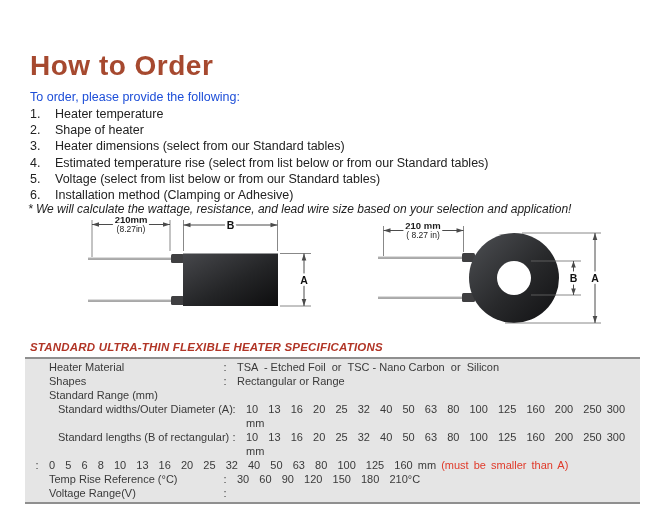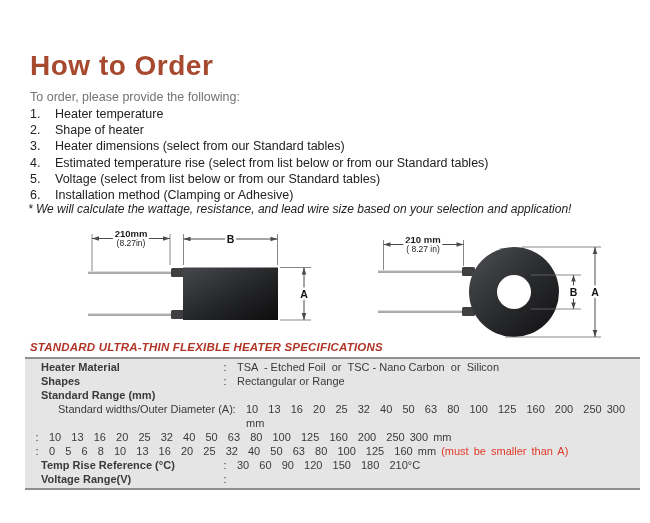--- a/index.html
+++ b/index.html
@@ -9,30 +9,30 @@
     position:relative; width:650px; height:523px; background:#ffffff;
     overflow:hidden;
   }
   .page-title {
     position:absolute; left:30px; top:50px;
     font-size:28px; font-weight:bold; letter-spacing:0.5px;
     color:#a6492f;
   }
   .intro {
     position:absolute; left:30px; top:90px;
-    font-size:12.5px; color:#737373;
+    font-size:12.5px; color:#1d4ed8;
   }
   .order-list { position:absolute; left:30px; top:106px; list-style:none; }
   .order-item { display:flex; font-size:12.5px; line-height:16.2px; color:#222; }
   .order-item .num { width:25px; }
   .footnote {
     position:absolute; left:28px; top:202px;
     font-size:12px; font-style:italic; color:#222;
   }
-  .diagram-band { position:absolute; left:0; top:225px; width:650px; height:120px; }
+  .diagram-band { position:absolute; left:0; top:211px; width:650px; height:120px; }
   .diagram-svg { position:absolute; top:0; }
   #rect-svg { left:60px; }
   #round-svg { left:370px; }
   svg text { font-family:"Liberation Sans", sans-serif; }
   .dim-main { font-size:9.5px; font-weight:bold; fill:#1c1c1c; text-anchor:middle;
               paint-order:stroke; stroke:#ffffff; stroke-width:5px; stroke-linejoin:round; }
   .dim-sub  { font-size:8.5px; fill:#1c1c1c; text-anchor:middle;
               paint-order:stroke; stroke:#ffffff; stroke-width:5px; stroke-linejoin:round; }
   .dim-letter { font-size:10.5px; font-weight:bold; fill:#111; text-anchor:middle;
               paint-order:stroke; stroke:#ffffff; stroke-width:5px; stroke-linejoin:round; }
@@ -43,21 +43,21 @@
     position:absolute; left:30px; top:341px;
     font-size:11.5px; font-weight:bold; color:#b13526; letter-spacing:0.2px;font-style:italic;
   }
   .spec-table {
     position:absolute; left:25px; top:357px; width:615px;
     background:#e5e5e5;
     border-top:2px solid #8f8f8f; border-bottom:2px solid #8f8f8f;
     padding:1px 0 2px 0;
   }
   .spec-row { display:flex; font-size:11px; line-height:14px; color:#3a3a3a; }
-  .spec-row .label { width:188px; padding-left:16px; font-weight:bold; white-space:nowrap; }
+  .spec-row .label { width:188px; padding-left:24px; font-weight:normal; white-space:nowrap; }
   .spec-row.sub .label { padding-left:24px; font-weight:normal;margin-left:9px; }
   .spec-row .colon { width:24px; text-align:center; }
   .spec-row .value { flex:1; white-space:pre-wrap; }
   .spec-row .value.nums { word-spacing:2px; }
   .red-note { color:#e03a2a; white-space:pre-wrap; }
 </style>
 </head>
 <body>
 
 <div class="page">
@@ -214,20 +214,21 @@
       <span class="label">Standard Range (mm)</span>
       <span class="colon"></span>
       <span class="value"></span>
     </div>
     <div class="spec-row sub">
       <span class="label">Standard widths/Outer Diameter (A)</span>
       <span class="colon">:</span>
       <span class="value nums">10  13  16  20  25  32  40  50  63  80  100  125  160  200  250 300 mm</span>
     </div>
     <div class="spec-row sub">
+      <span class="label">Standard lengths (B of rectangular)</span>
       <span class="colon">:</span>
       <span class="value nums">10  13  16  20  25  32  40  50  63  80  100  125  160  200  250 300 mm</span>
     </div>
     <div class="spec-row sub">
       <span class="colon">:</span>
       <span class="value nums"><span>0  5  6  8  10  13  16  20  25  32  40  50  63  80  100  125  160 mm </span><span class="red-note">(must be smaller than A)</span></span>
     </div>
     <div class="spec-row">
       <span class="label">Temp Rise Reference (°C)</span>
       <span class="colon">:</span>

